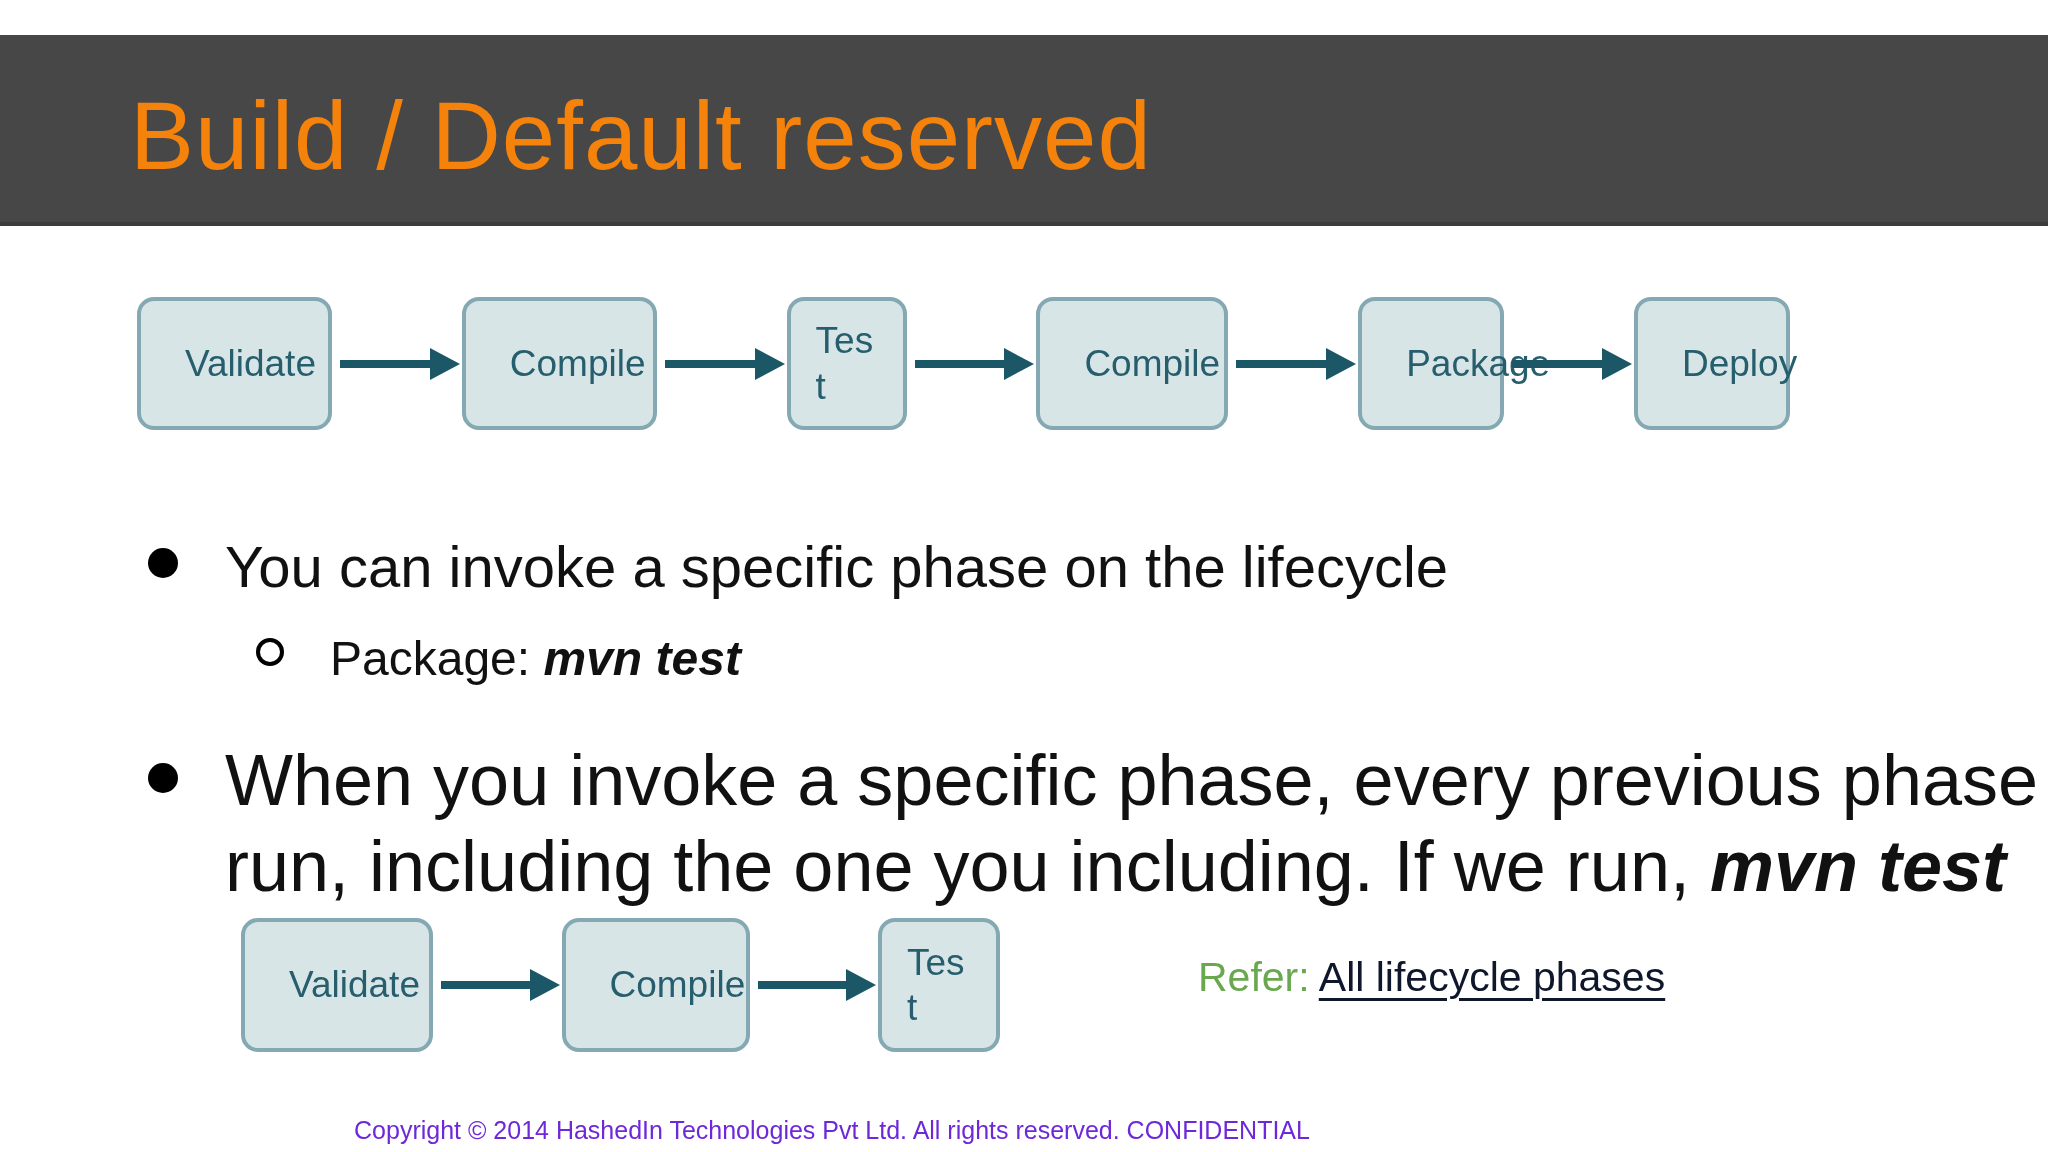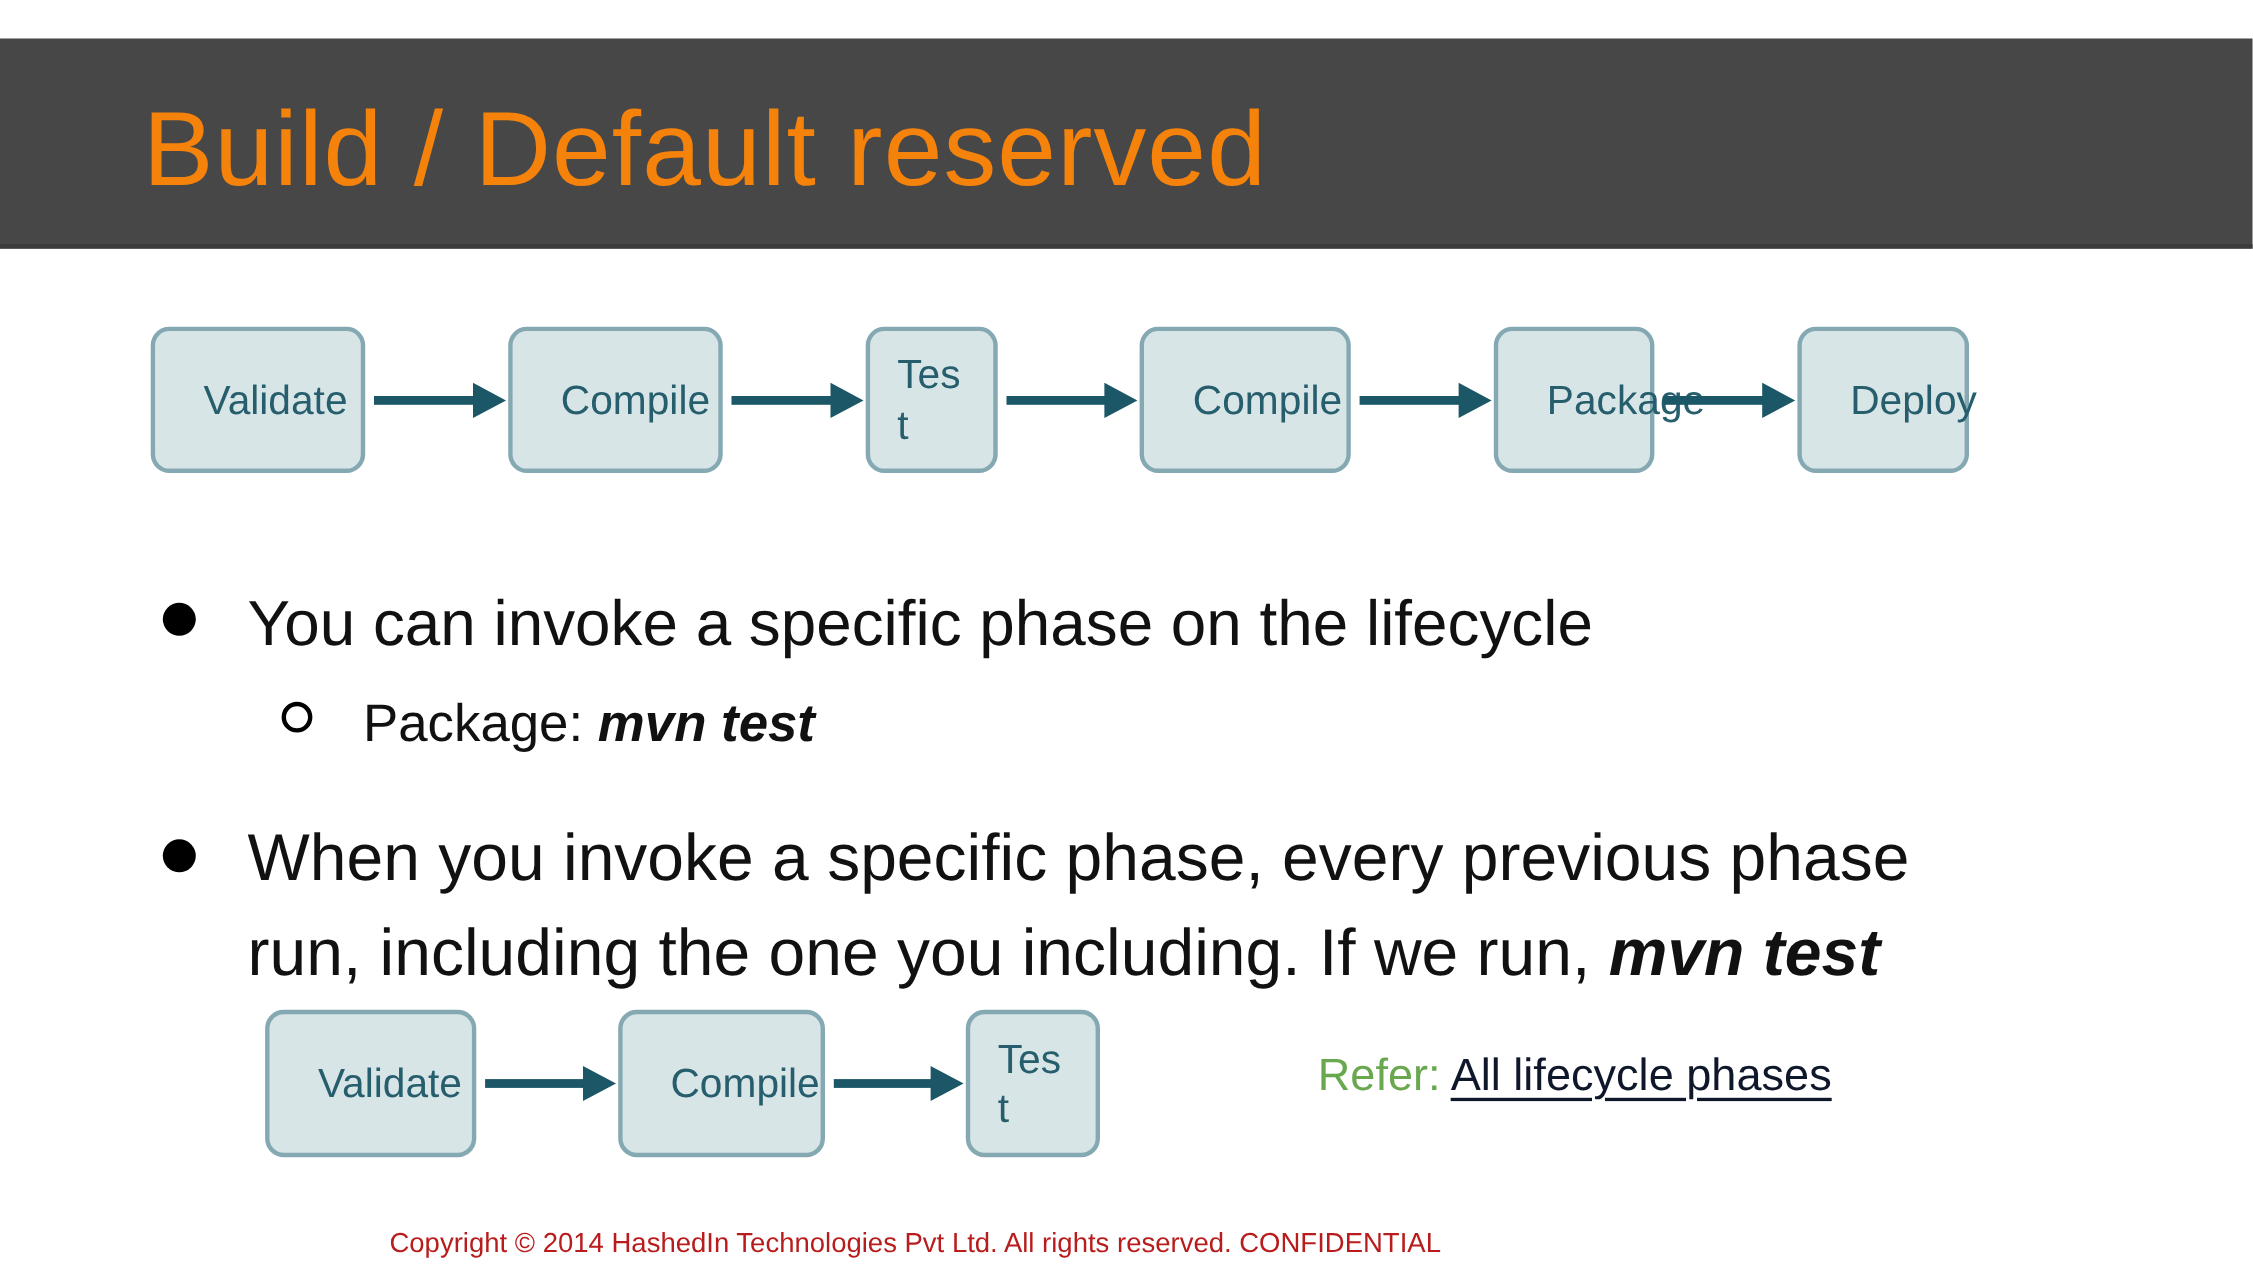--- a/index.html
+++ b/index.html
@@ -52,21 +52,21 @@
     position:absolute;right:0;top:50%;transform:translateY(-50%);
     width:0;height:0;
     border-top:16px solid transparent;
     border-bottom:16px solid transparent;
     border-left:30px solid #1B5766;
   }
   
   .bullet-text{position:absolute;color:#111111;white-space:nowrap;}
   .bullet-1{left:225px;top:532px;font-size:58px;line-height:1.2;}
   .bullet-sub{left:330px;top:630px;font-size:48px;line-height:1.2;}
-  .bullet-2{left:225px;top:737px;font-size:60px;line-height:86px;}
+  .bullet-2{left:225px;top:737px;font-size:72px;line-height:86px;}
   .bullet-text .em{font-weight:bold;font-style:italic;}
   .marker-dot{
     position:absolute;width:30px;height:30px;border-radius:50%;background:#000000;
   }
   .marker-dot.m1{left:148px;top:548px;}
   .marker-dot.m2{left:148px;top:763px;}
   .marker-circle{
     position:absolute;width:20px;height:20px;border-radius:50%;
     border:4px solid #000000;background:transparent;
     left:256px;top:638px;
@@ -77,21 +77,21 @@
     font-size:41px;line-height:1.2;white-space:nowrap;
   }
   .refer-label{color:#6AA84F;}
   .refer-link{
     color:#0f172a;text-decoration:underline;
     text-decoration-thickness:3px;text-underline-offset:7px;cursor:pointer;
   }
   
   .footer{
     position:absolute;left:0;top:1116px;width:1664px;
-    text-align:center;font-size:25px;color:#b91c1c;
+    text-align:center;font-size:25px;color:#6d28d9;
   }
 </style>
 </head>
 <body>
 
 <div class="slide">
 
   <div class="header-band"></div>
   <h1 class="slide-title">Build / Default reserved</h1>
 

